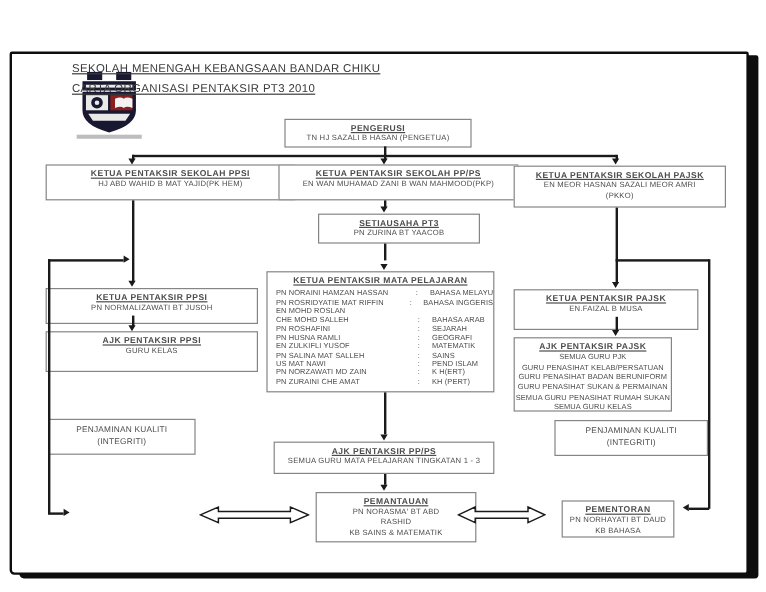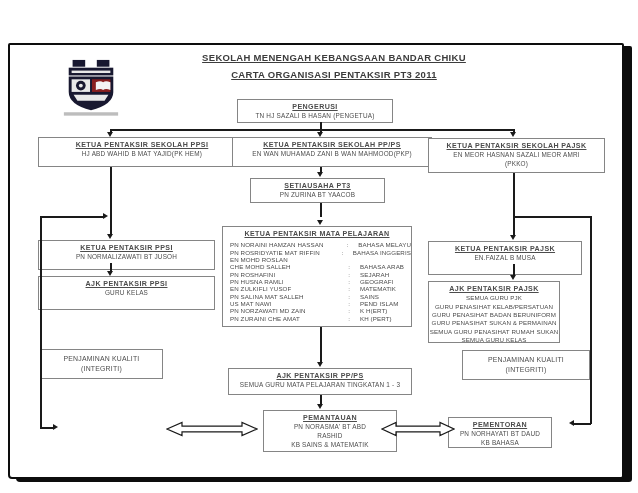--- a/index.html
+++ b/index.html
@@ -3,22 +3,22 @@
 <meta charset="utf-8">
 <style>
   html,body{margin:0;padding:0;background:#ffffff;}
   body{width:638px;height:493px;font-family:"Liberation Sans", sans-serif;-webkit-font-smoothing:antialiased;}
   .canvas{position:relative;width:638px;height:493px;background:#fff;overflow:hidden;}
 
   .frame{position:absolute;left:8px;top:43px;width:612px;height:432px;
          border:2px solid #0d0d0d;background:#fff;border-radius:2px 2px 3px 4px;
          box-shadow:8px 3px 0 0 #0d0d0d;}
 
-  .page-title{position:absolute;left:60px;right:30px;text-align:center;color:#3c3c3c;
-              font-weight:bold;font-size:9.5px;letter-spacing:.3px;}
+  .page-title{position:absolute;left:60px;right:30px;text-align:left;color:#3c3c3c;
+              font-weight:normal;font-size:9.5px;letter-spacing:.3px;}
   .page-title span{text-decoration:underline;}
   .t1{top:52px;} .t2{top:69px;}
 
   .logo{position:absolute;left:60px;top:58px;width:62px;height:62px;}
 
   .box{position:absolute;border:1.2px solid #858585;background:#fff;color:#4c4c4c;
        text-align:center;box-sizing:border-box;padding-top:3px;font-size:6.4px;line-height:1.4;}
   .box .bt{display:block;font-weight:bold;text-decoration:underline;font-size:7.1px;
            letter-spacing:.4px;color:#4c4c4c;line-height:1.3;}
   .box .bl{display:block;letter-spacing:.2px;}
@@ -60,21 +60,21 @@
     <rect x="12" y="22" width="19" height="13" fill="#e9e9e9"></rect>
     <rect x="33" y="22" width="19" height="13" fill="#8a1f1f"></rect>
     <circle cx="21.5" cy="28.5" r="5" fill="#181830"></circle>
     <circle cx="21.5" cy="28.5" r="2" fill="#e9e9e9"></circle>
     <path d="M37 25 q5 -2 7.5 0 q2.5 -2 7.5 0 v8 q-5 -2 -7.5 0 q-2.5 -2 -7.5 0 z" fill="#f3f3f3"></path>
     <path d="M14 38 h36 l-4 6 h-28 z" fill="#e9e9e9"></path>
     <rect x="4" y="56" width="56" height="3.5" fill="#bdbdbd"></rect>
   </svg>
 
   <div class="page-title t1"><span>SEKOLAH MENENGAH KEBANGSAAN BANDAR CHIKU</span></div>
-  <div class="page-title t2"><span>CARTA ORGANISASI PENTAKSIR PT3 2011</span></div>
+  <div class="page-title t2"><span>CARTA ORGANISASI PENTAKSIR PT3 2010</span></div>
 
   <div class="vline" style="left:320px;top:122px;height:8px"></div>
   <div class="hline" style="left:110px;top:129px;width:404px"></div>
   <div class="vline" style="left:110px;top:129px;height:4px"></div>
   <div class="arr down" style="left:107px;top:132px"></div>
   <div class="vline" style="left:320px;top:129px;height:4px"></div>
   <div class="arr down" style="left:317px;top:132px"></div>
   <div class="vline" style="left:513px;top:129px;height:4px"></div>
   <div class="arr down" style="left:510px;top:132px"></div>
 
@@ -120,21 +120,21 @@
     <span class="bt">KETUA PENTAKSIR SEKOLAH PP/PS</span>
     <span class="bl">EN WAN MUHAMAD ZANI B WAN MAHMOOD(PKP)</span>
   </div>
 
   <div class="box" style="left:428px;top:138px;width:177px;height:35px">
     <span class="bt">KETUA PENTAKSIR SEKOLAH PAJSK</span>
     <span class="bl">EN MEOR HASNAN SAZALI MEOR AMRI</span>
     <span class="bl">(PKKO)</span>
   </div>
 
-  <div class="box" style="left:250px;top:178px;width:135px;height:25px">
+  <div class="box" style="left:265px;top:178px;width:135px;height:25px">
     <span class="bt">SETIAUSAHA PT3</span>
     <span class="bl">PN ZURINA BT YAACOB</span>
   </div>
 
   <div class="box" style="left:222px;top:226px;width:190px;height:101px">
     <span class="bt">KETUA PENTAKSIR MATA PELAJARAN</span>
     <div class="mp-rows">
 
         <div class="mp-row">
           <span class="mp-name">PN NORAINI HAMZAN HASSAN</span>
@@ -253,21 +253,21 @@
   </div>
 
 
   <div class="box" style="left:263px;top:410px;width:134px;height:42px">
     <span class="bt">PEMANTAUAN</span>
     <span class="bl">PN NORASMA' BT ABD</span>
     <span class="bl">RASHID</span>
     <span class="bl">KB SAINS &amp; MATEMATIK</span>
   </div>
 
-  <div class="box" style="left:448px;top:417px;width:104px;height:31px">
+  <div class="box" style="left:468px;top:417px;width:94px;height:31px">
     <span class="bt">PEMENTORAN</span>
     <span class="bl">PN NORHAYATI BT DAUD</span>
     <span class="bl">KB BAHASA</span>
   </div>
 
   <svg class="dblarrow" style="left:166px;top:421px" width="92" height="16" viewBox="0 0 92 16">
     <polygon points="1,8 16,1.5 16,5.2 76,5.2 76,1.5 91,8 76,14.5 76,10.8 16,10.8 16,14.5" fill="#ffffff" stroke="#1a1a1a" stroke-width="1.2" stroke-linejoin="miter"></polygon>
   </svg>
   <svg class="dblarrow" style="left:381px;top:421px" width="74" height="16" viewBox="0 0 74 16">
     <polygon points="1,8 15,1.5 15,5.2 59,5.2 59,1.5 73,8 59,14.5 59,10.8 15,10.8 15,14.5" fill="#ffffff" stroke="#1a1a1a" stroke-width="1.2" stroke-linejoin="miter"></polygon>

